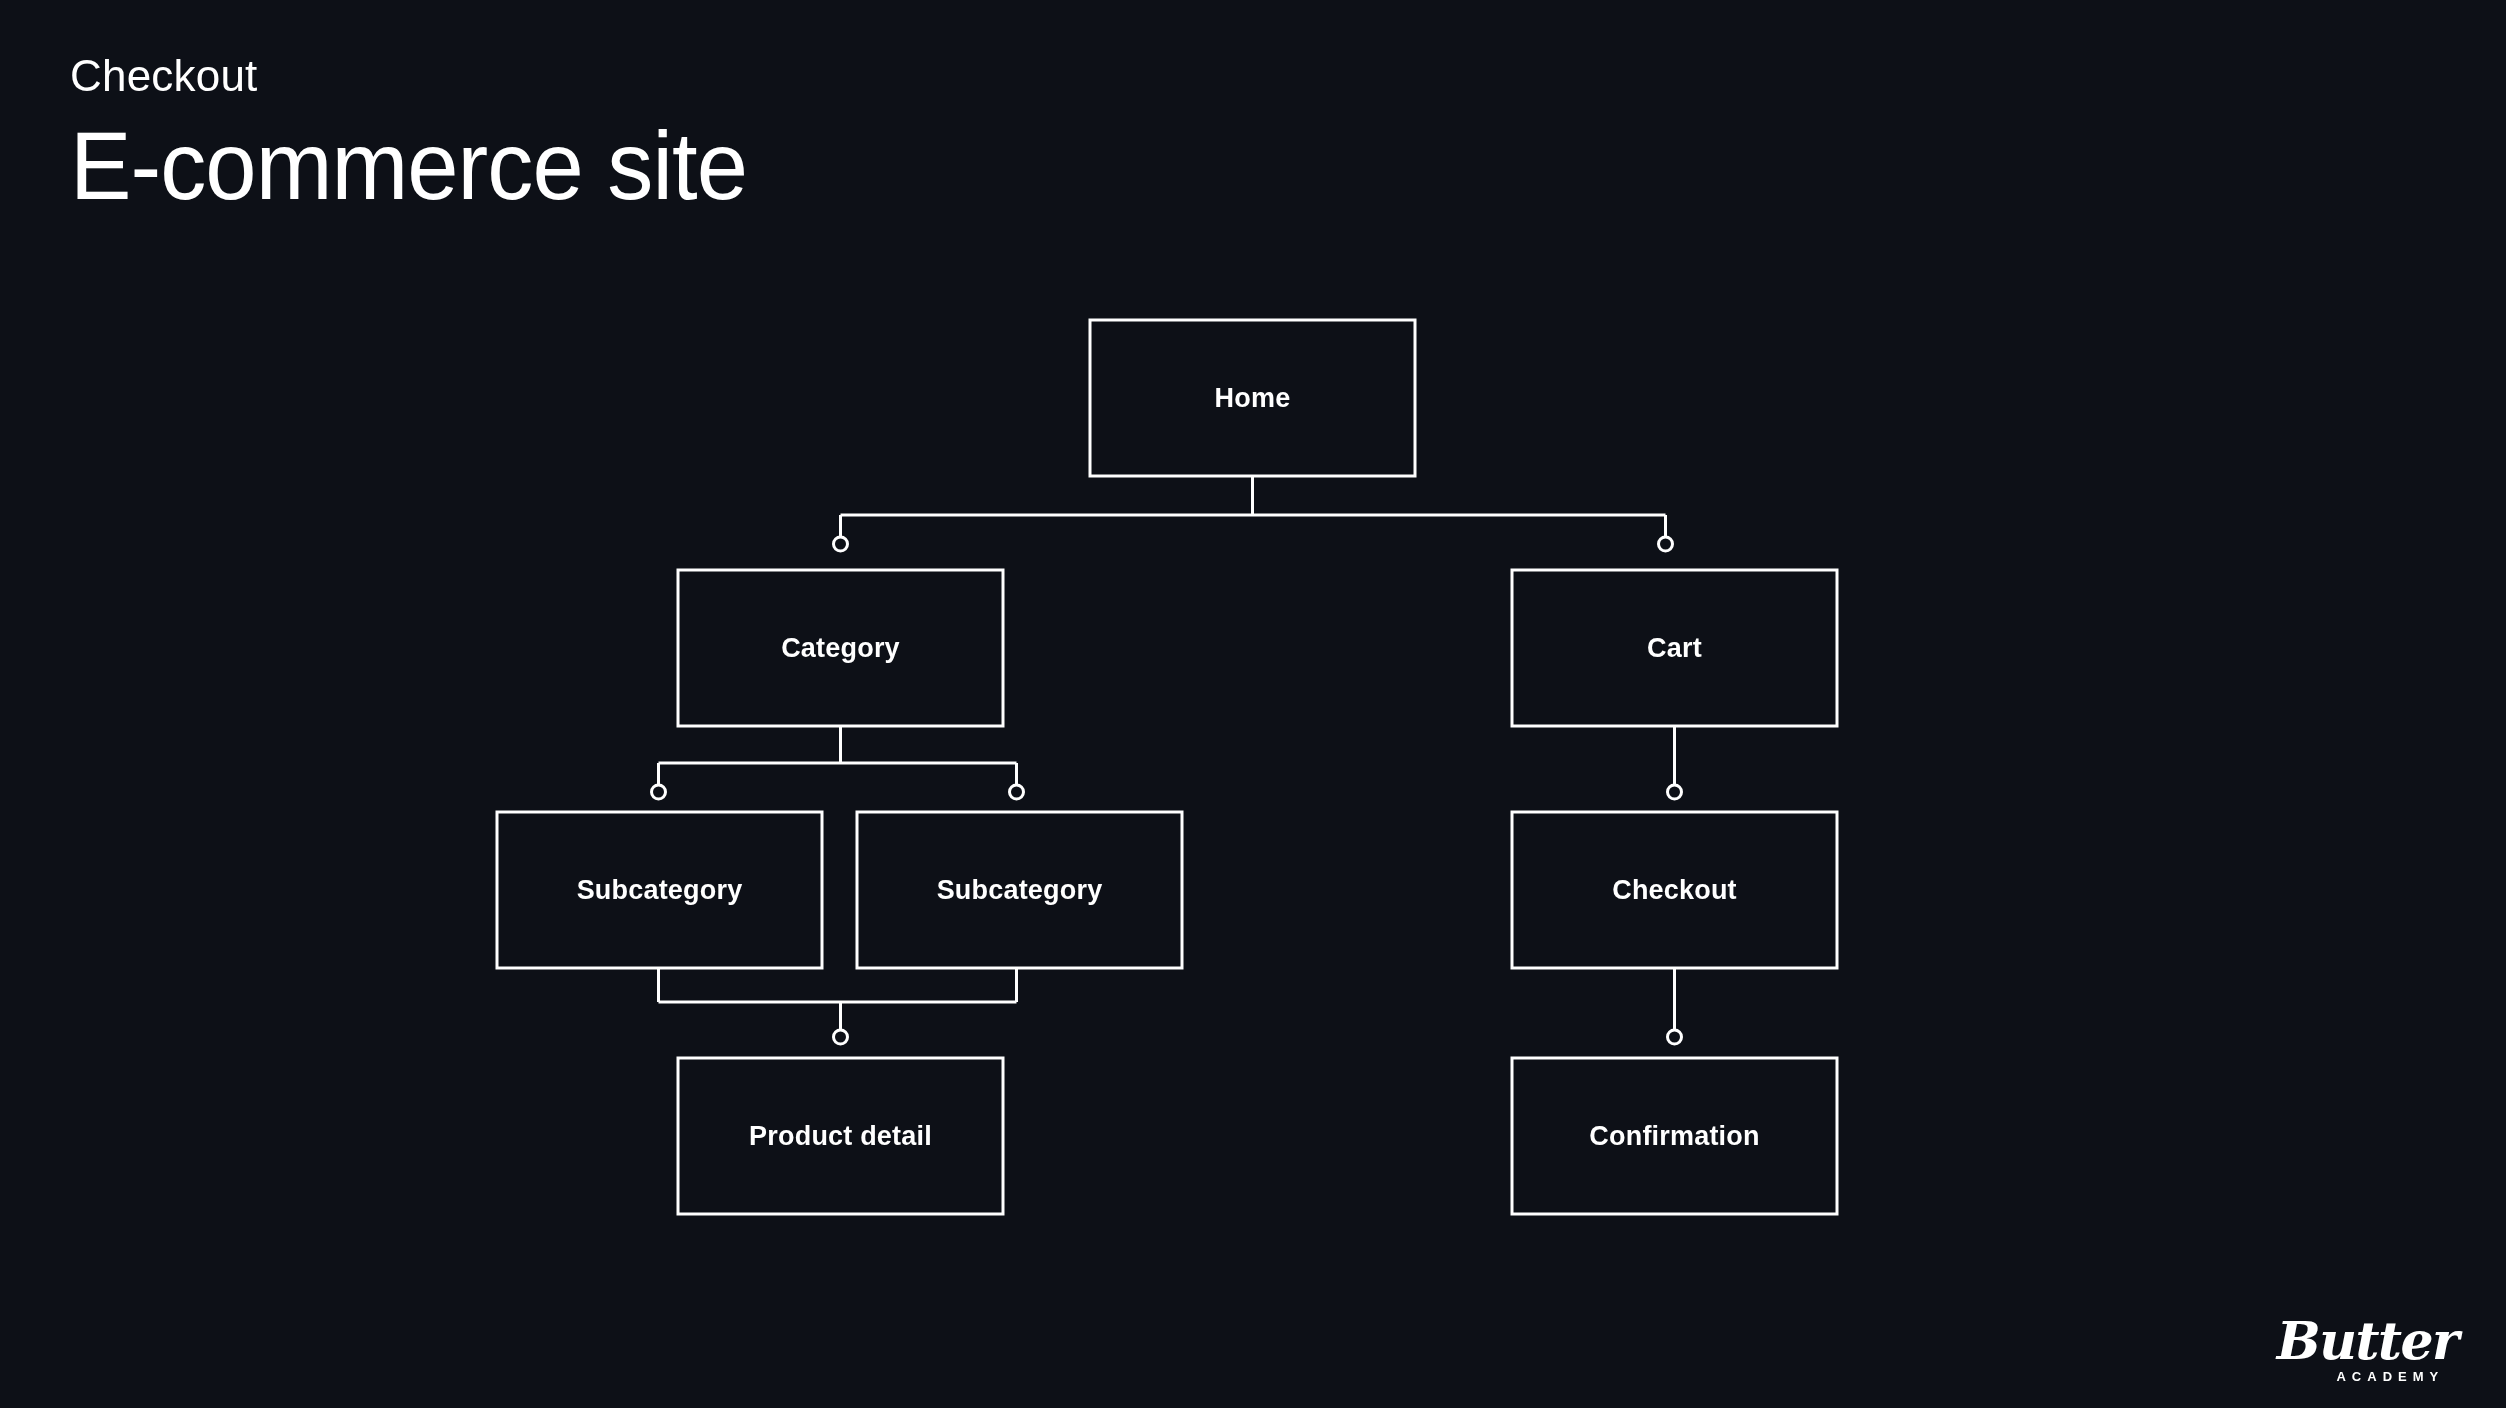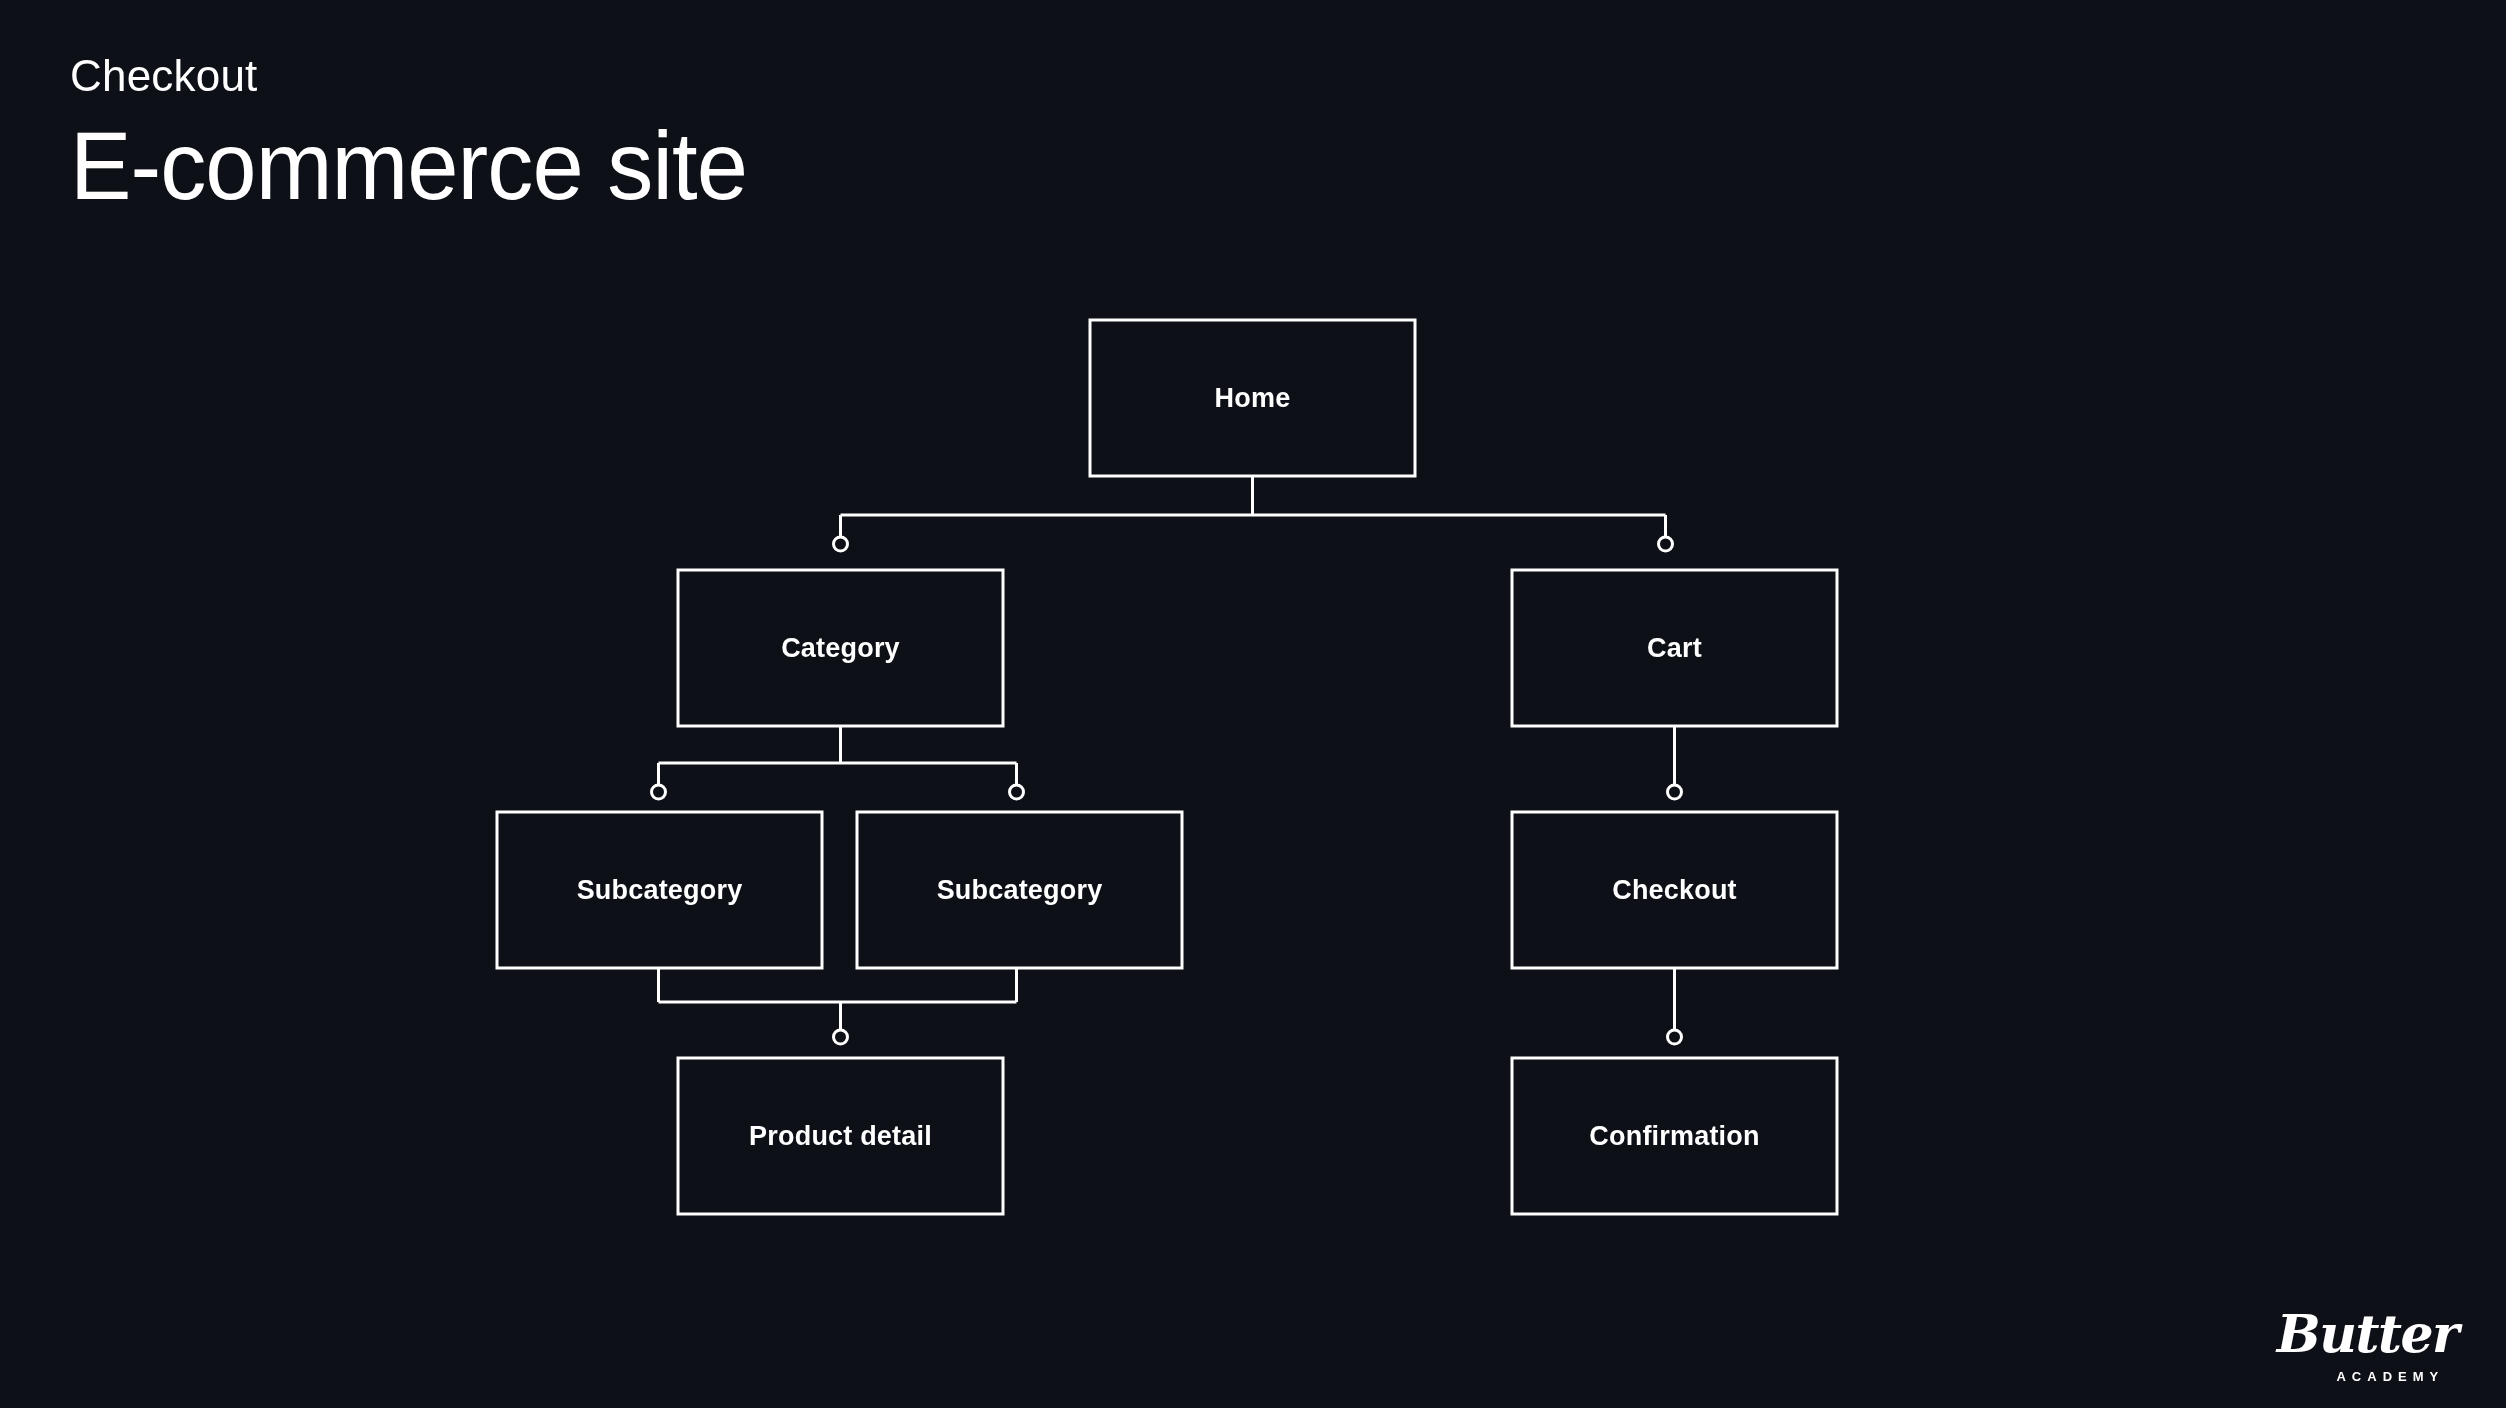--- a/index.html
+++ b/index.html
@@ -103,21 +103,21 @@
     letter-spacing: -1.5px;
     display: block;
   }
   .logo-sub {
     font-family: "Liberation Sans", sans-serif;
     font-size: 13px;
     font-weight: 700;
     color: #ffffff;
     letter-spacing: 6px;
     display: block;
-    margin-top: 10px;
+    margin-top: 3px;
     margin-left: 42px;
     margin-right: -4px;
   }
 </style>
 </head>
 <body>
 
 <div id="stage">
 
   <div class="header">

